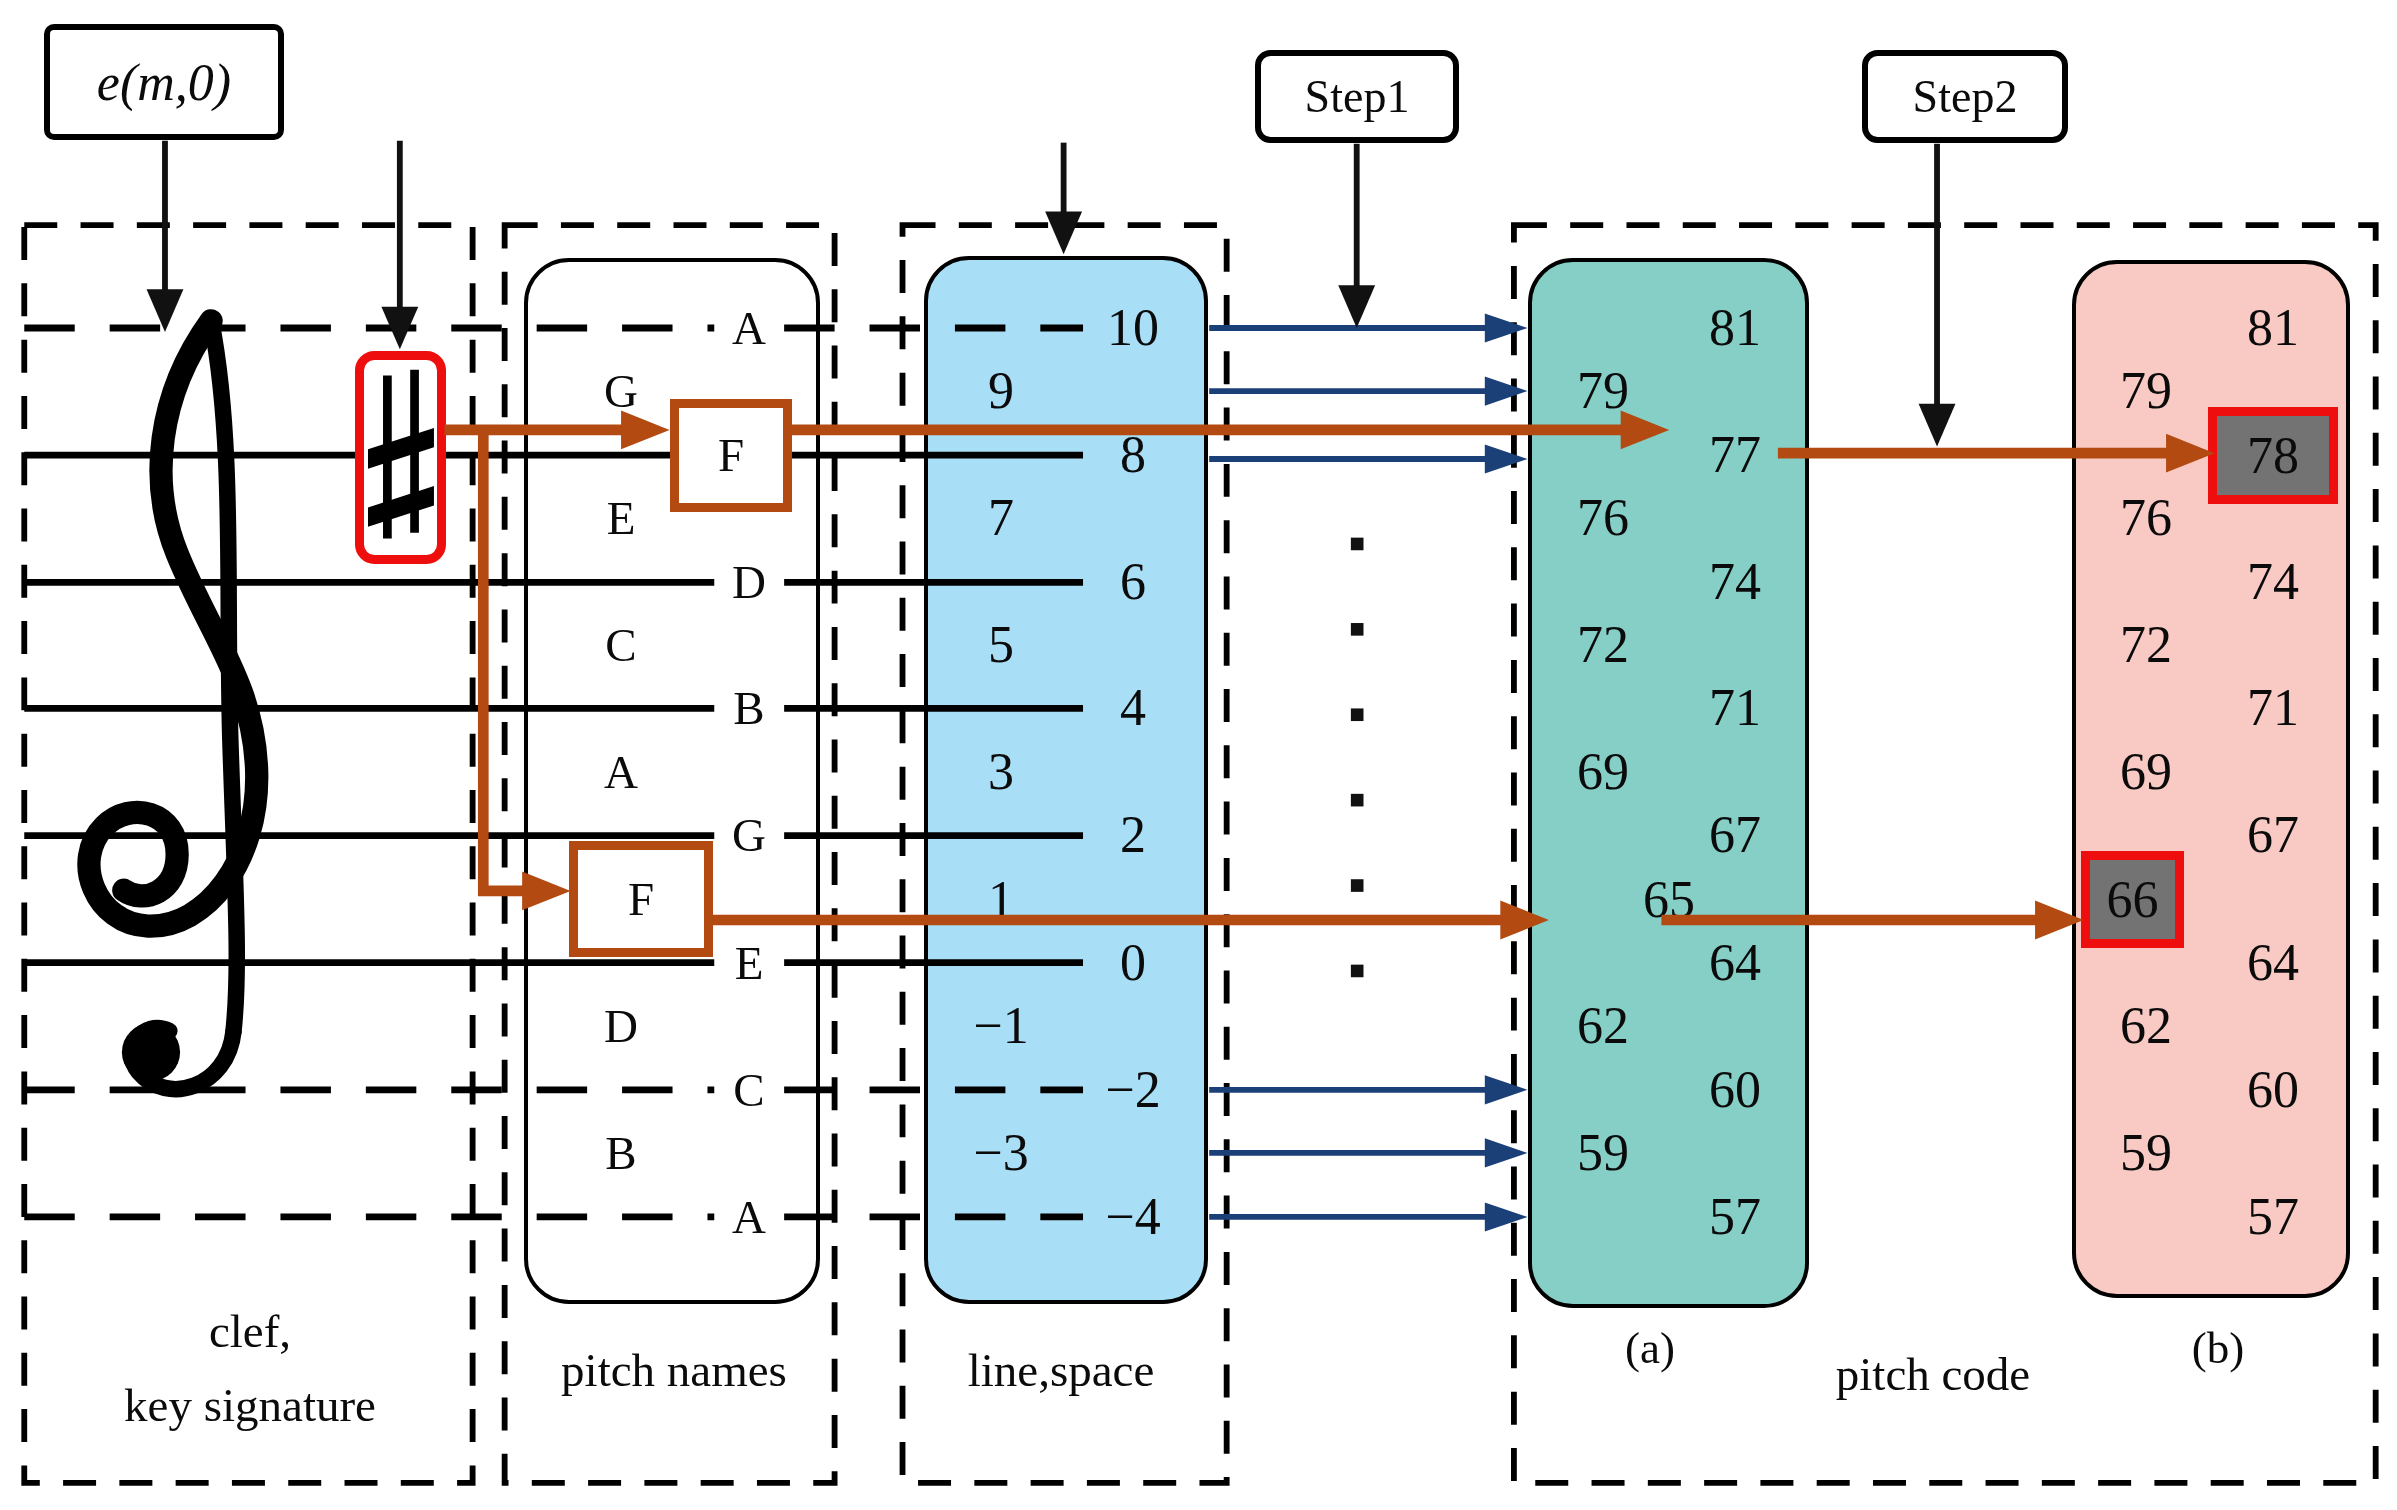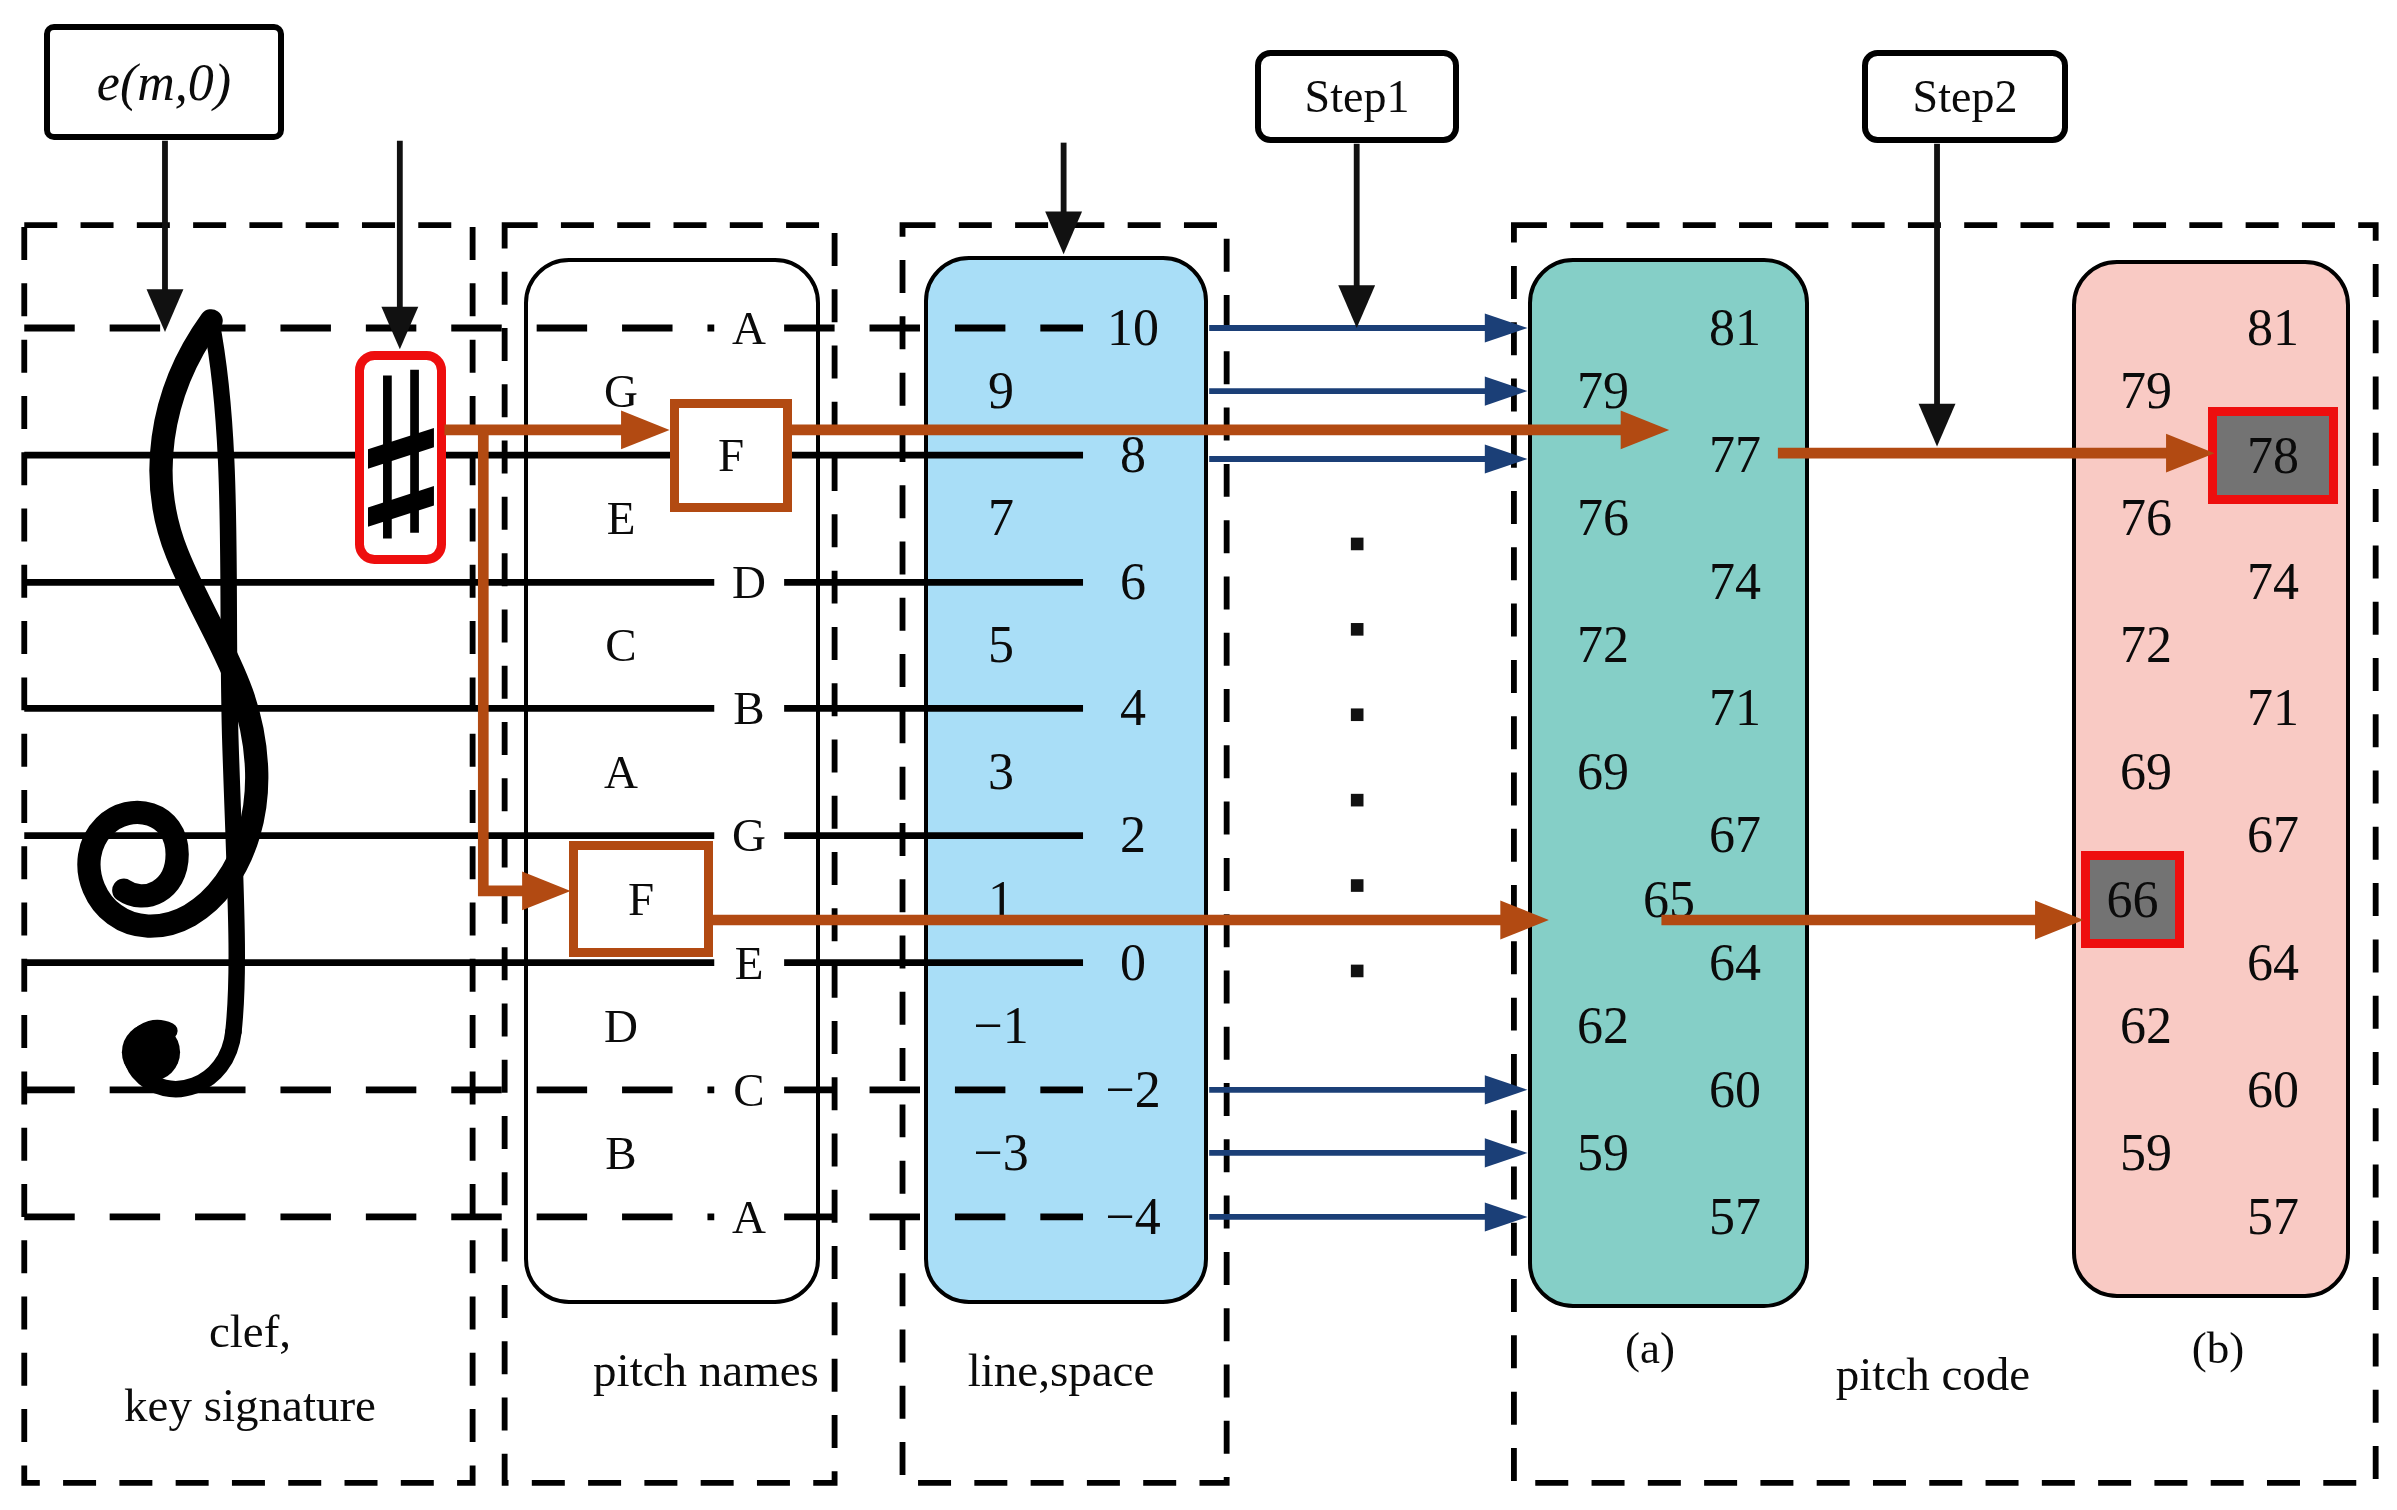--- a/index.html
+++ b/index.html
@@ -270,20 +270,20 @@
   </div>
   <div class="topbox" style="left:1255px;top:50px;width:204px;height:93px;">
     <span class="step">Step1</span>
   </div>
   <div class="topbox" style="left:1834px;top:50px;width:206px;height:93px;margin-left:28px;">
     <span class="step">Step2</span>
   </div>
 
   <div class="caption ctr abs" style="left:250px;top:1331px;">clef,</div>
   <div class="caption ctr abs" style="left:250px;top:1405px;">key signature</div>
-  <div class="caption ctr abs" style="left:674px;top:1370px;margin-left:32px;">pitch names</div>
+  <div class="caption ctr abs" style="left:674px;top:1370px;">pitch names</div>
   <div class="caption ctr abs" style="left:1061px;top:1370px;">line,space</div>
   <div class="caption small ctr abs" style="left:1650px;top:1349px;">(a)</div>
   <div class="caption ctr abs" style="left:1933px;top:1374px;">pitch code</div>
   <div class="caption small ctr abs" style="left:2218px;top:1349px;">(b)</div>
 
 </div>
 
 
 </body></html>

